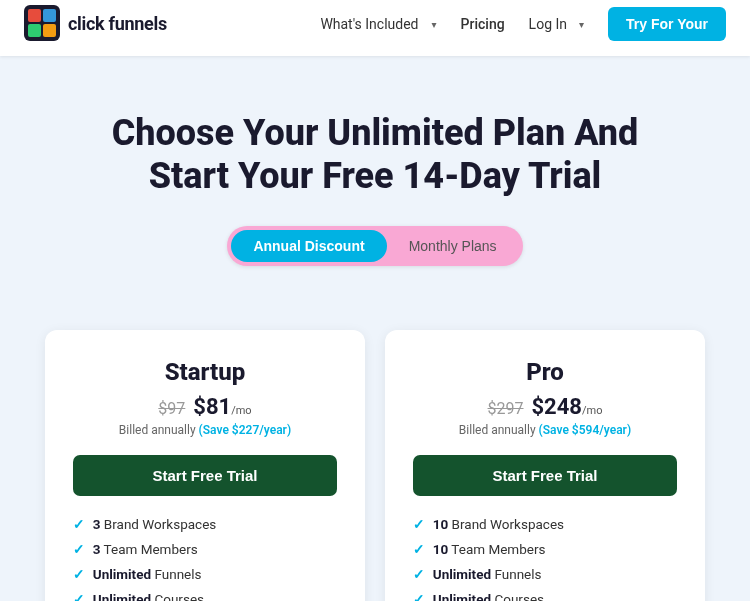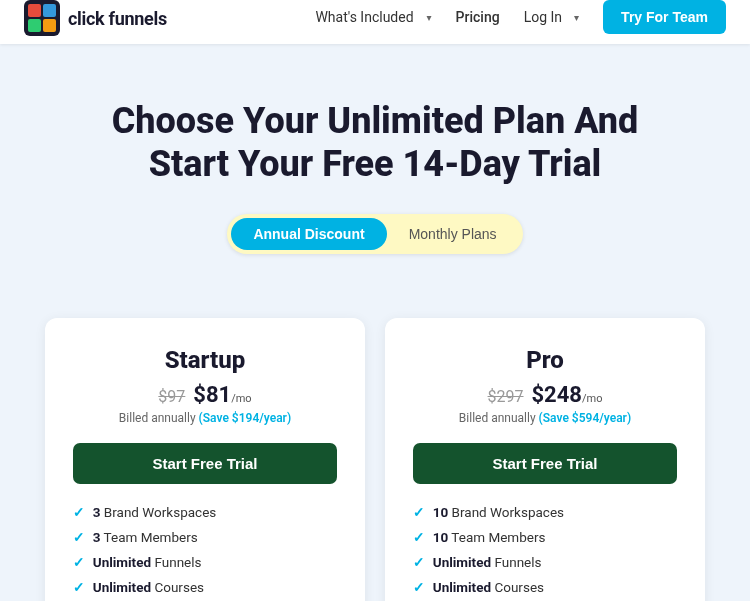--- a/index.html
+++ b/index.html
@@ -7,24 +7,24 @@
       font-family: -apple-system, BlinkMacSystemFont, 'Segoe UI', Roboto, sans-serif;
       background: #eef4fb;
       min-height: 601px;
       width: 750px;
       overflow-x: hidden;
     }
 
     
     nav {
       background: #fff;
-      height: 44px;
-      display: flex;
-      align-items: flex-start;
-      padding: 0 24px;
+      height: 56px;
+      display: flex;
+      align-items: flex-end;
+      padding: 15px 24px;
       box-shadow: 0 1px 3px rgba(0,0,0,0.08);
       position: relative;
       z-index: 10;
     }
     .nav-logo {
       display: flex;
       align-items: center;
       gap: 8px;
       flex: 1;
     }
@@ -93,21 +93,21 @@
       font-weight: 800;
       color: #1a1a2e;
       line-height: 1.2;
       max-width: 560px;
       margin: 8px auto 28px;
     }
 
     
     .toggle-container {
       display: inline-flex;
-      background: #fef9c3;
+      background: #f9a8d4;
       border-radius: 30px;
       padding: 4px;
       margin-bottom: 32px;
       box-shadow: 0 1px 4px rgba(0,0,0,0.1);
     }
     .toggle-btn {
       padding: 8px 22px;
       border-radius: 25px;
       border: none;
       font-size: 14px;
@@ -234,21 +234,21 @@
   <div class="nav-links">
     <a class="nav-link">
       <span>What's Included</span>
       <span class="nav-chevron">▾</span>
     </a>
     <a class="nav-pricing">Pricing</a>
     <a class="nav-login">
       <span>Log In</span>
       <span class="nav-chevron">▾</span>
     </a>
-    <button class="btn-try">Try For Team</button>
+    <button class="btn-try">Try For Your</button>
   </div>
 </nav>
 
 <section class="hero">
   <h1>
     <span>Choose Your Unlimited Plan And</span><br>
     <span>Start Your Free 14-Day Trial</span>
   </h1>
 
   
@@ -259,21 +259,21 @@
 </section>
 
 <div class="cards-container" id="cards-container">
     <div class="card">
       <div class="card-title">Startup</div>
       <div class="card-price">
         <span class="price-old">$97</span>
         <span class="price-new">$81</span><span class="price-period">/mo</span>
       </div>
       <div class="card-billing">
-        Billed annually <span class="save">(Save $194/year)</span>
+        Billed annually <span class="save">(Save $227/year)</span>
       </div>
       <button class="btn-start">Start Free Trial</button>
       <ul class="features-list">
 
       <li class="feature-item">
         <span class="check-icon">✓</span>
         <span><span class="feature-bold">3</span> Brand Workspaces</span>
       </li>
 
       <li class="feature-item">

